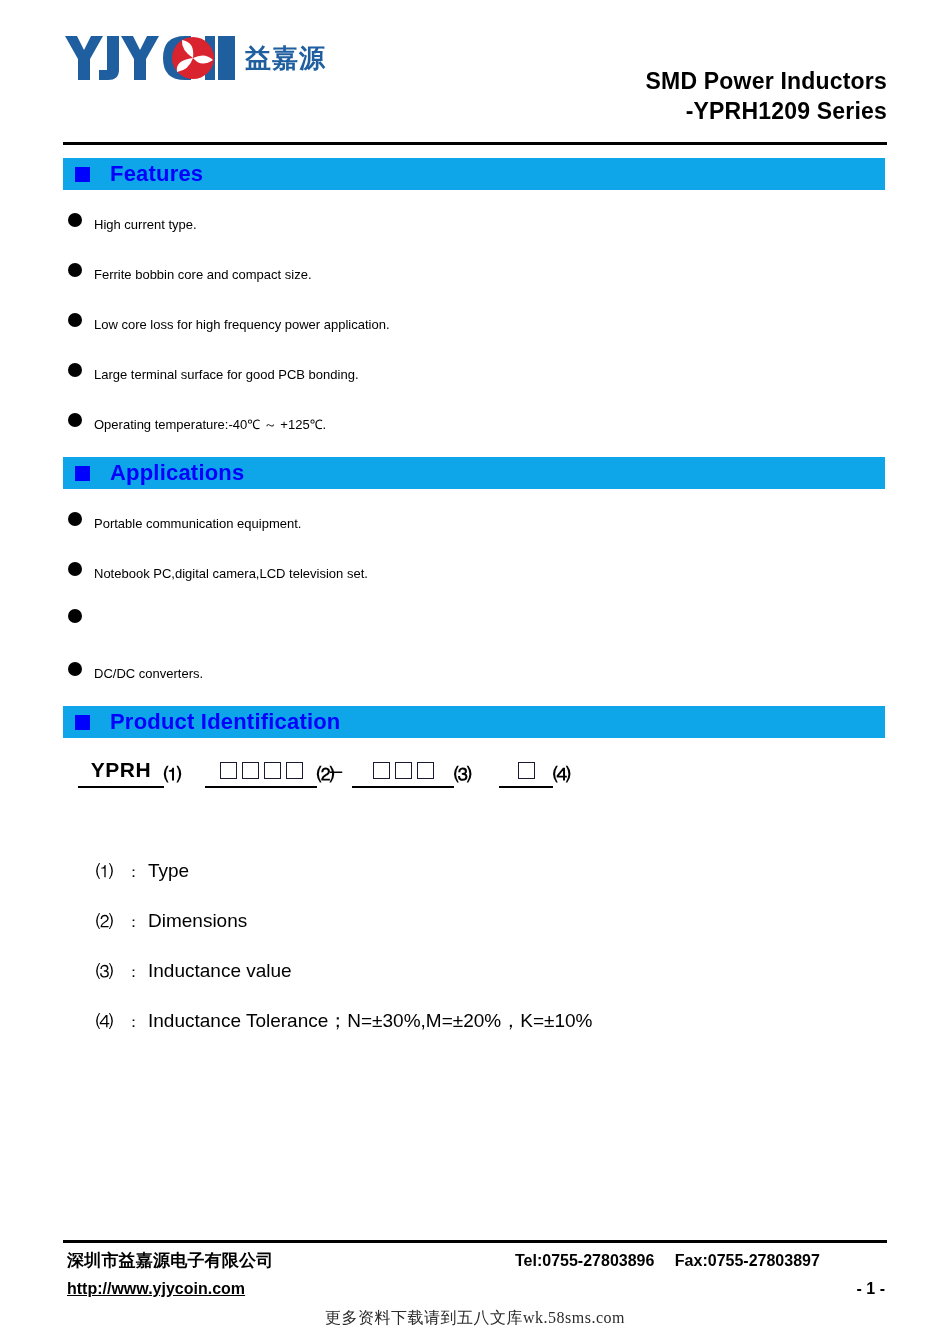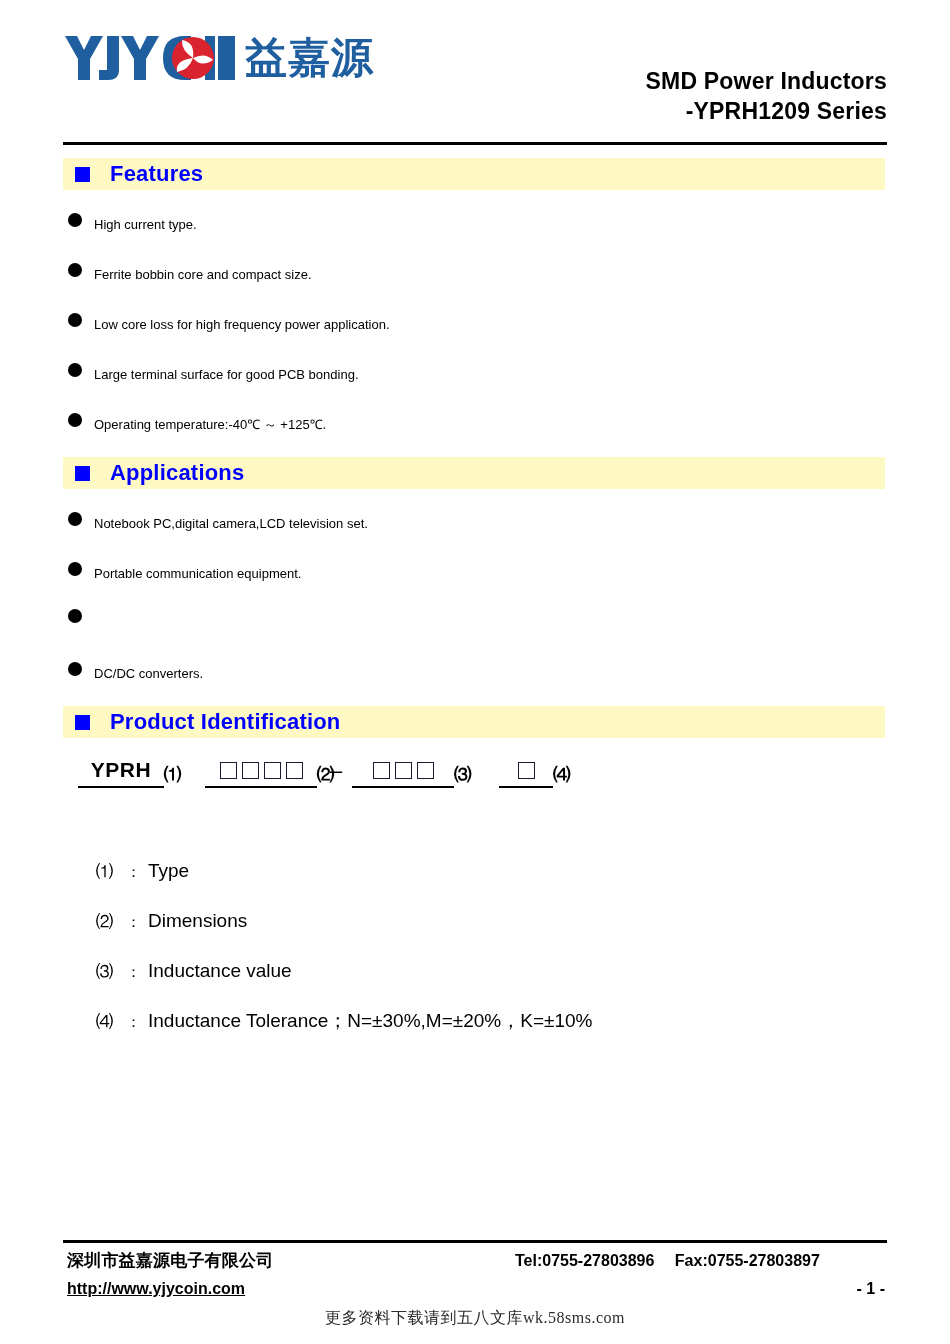--- a/index.html
+++ b/index.html
@@ -37,21 +37,21 @@
     display: flex;
     align-items: center;
   }
   .logo-mark {
     position: relative;
     height: 56px;
     width: 172px;
   }
   .logo-cn {
     font-family: "DejaVu Sans", sans-serif;
-    font-size: 42px;
+    font-size: 26px;
     font-weight: bold;
     color: #1f5fa0;
     letter-spacing: 1px;
     margin-left: 10px;
     line-height: 48px;
   }
   .title-block {
     position: absolute;
     right: 0;
     top: 44px;
@@ -69,21 +69,21 @@
     height: 3px;
     background: #000000;
   }
 
   
   .band {
     position: absolute;
     left: 63px;
     width: 822px;
     height: 32px;
-    background: #fef9c3;
+    background: #0ea5e9;
     display: flex;
     align-items: center;
   }
   .band-sq {
     width: 15px;
     height: 15px;
     background: #0000ff;
     margin-left: 12px;
     flex: none;
   }
@@ -343,25 +343,25 @@
   </div>
 
   <div class="band" style="top:457px;">
     <div class="band-sq"></div>
     <div class="band-title">Applications</div>
   </div>
 
   <div class="bullets" style="top:511px;">
     <div class="bullet-row">
       <div class="bullet-dot"></div>
+      <div class="bullet-text">Portable communication equipment.</div>
+    </div>
+    <div class="bullet-row">
+      <div class="bullet-dot"></div>
       <div class="bullet-text">Notebook PC,digital camera,LCD television set.</div>
-    </div>
-    <div class="bullet-row">
-      <div class="bullet-dot"></div>
-      <div class="bullet-text">Portable communication equipment.</div>
     </div>
     <div class="bullet-row">
       <div class="bullet-dot"></div>
     </div>
     <div class="bullet-row">
       <div class="bullet-dot"></div>
       <div class="bullet-text">DC/DC converters.</div>
     </div>
   </div>
 

